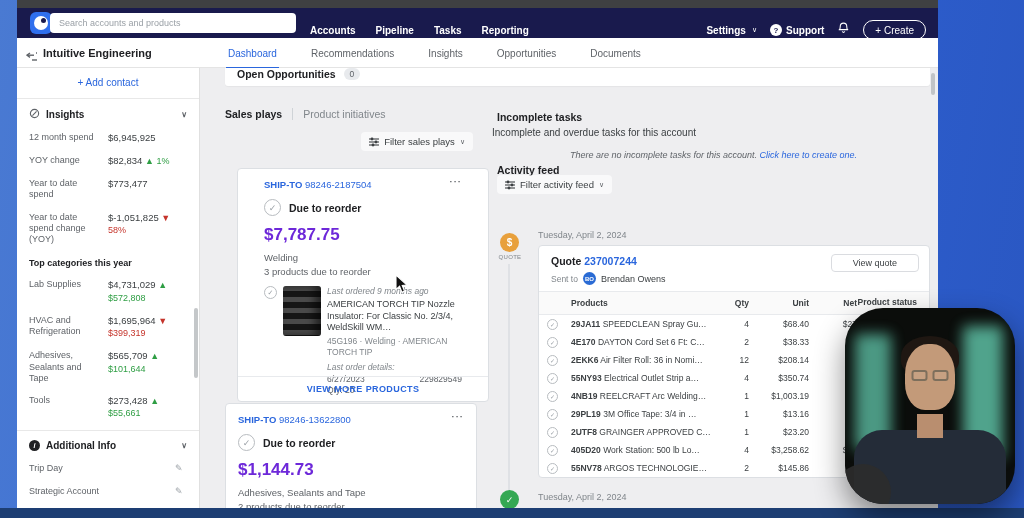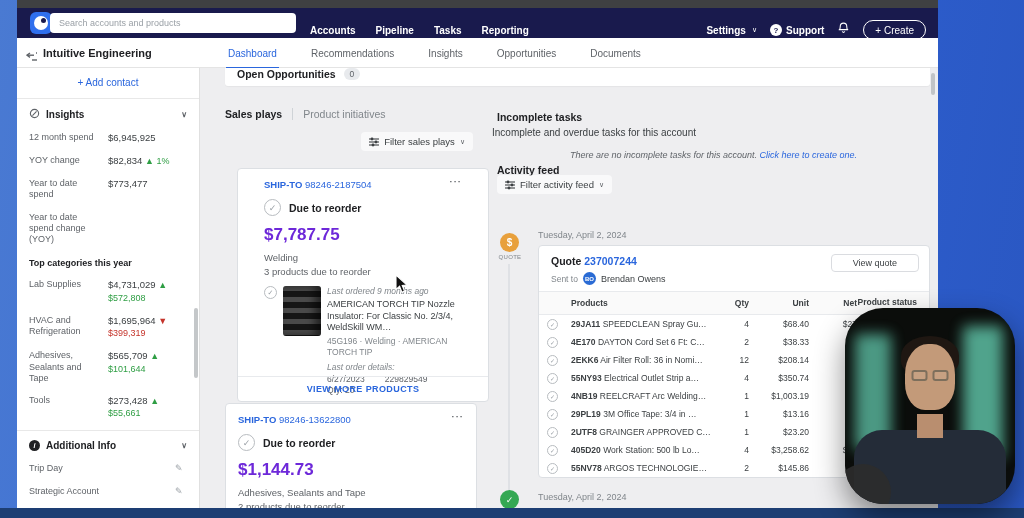--- a/index.html
+++ b/index.html
@@ -83,21 +83,21 @@
   .amount { margin-top:9px; font-size:17px; font-weight:bold; color:#6d28d9; }
   .cat { margin-top:7px; font-size:9.5px; color:#5f6368; }
   .note { margin-top:3px; font-size:9.5px; color:#5f6368; }
   .prodrow { display:flex; gap:6px; margin-top:9px; }
   .prodimg { width:38px; height:50px; flex:none; border-radius:3px; background:repeating-linear-gradient(180deg,#4a4a4a 0 5px,#161616 5px 11px); box-shadow:inset -6px 0 8px rgba(0,0,0,.55); }
   .prodinfo { font-size:8.5px; color:#5f6368; line-height:1.3; min-width:0; }
   .lastordered,.details { font-style:italic; color:#80868b; }
   .prodname { margin-top:2px; color:#3c4043; font-size:9px; }
   .prodmeta { margin-top:2px; color:#80868b; }
   .details { margin-top:4px; }
-  .detailrow { display:flex; gap:20px; margin-top:1px; }
+  .detailrow { display:flex; gap:20px; margin-top:1px;justify-content:space-between; }
   .viewmore { position:absolute; left:0; bottom:0; width:100%; border-top:1px solid #e8eaed; padding:7px 0; text-align:center; font-size:9px; font-weight:bold; letter-spacing:.4px; color:#2a66dd; }
 
   .rc-title { position:absolute; left:297px; top:43px; font-size:10.5px; font-weight:bold; color:#202124; }
   .rc-sub { position:absolute; left:292px; top:59px; font-size:10px; color:#3c4043; }
   .rc-empty { position:absolute; left:297px; top:82px; width:433px; text-align:center; font-style:italic; font-size:9px; color:#5f6368; }
   .rc-empty .lnk { color:#2a66dd; }
   .af-title { position:absolute; left:297px; top:96px; font-size:10.5px; font-weight:bold; color:#202124; }
   .chip { position:absolute; left:297px; top:134px; display:inline-flex; gap:9px; align-items:center; border:1px solid #c4c7cb; border-radius:11px; padding:4px 10px; font-size:8.5px; color:#5f6368; }
   .chip .x { color:#5f6368; font-size:10px; }
 
@@ -221,20 +221,21 @@
       <div class="metric">
         <span>YOY change</span>
         <span class="val"><span>$82,834</span> <span class="chg up">▲ 1%</span></span>
       </div>
       <div class="metric">
         <span>Year to date spend</span>
         <span class="val">$773,477</span>
       </div>
       <div class="metric">
         <span>Year to date spend change (YOY)</span>
+        <span class="val"><span>$-1,051,825</span> <span class="chg down">▼ 58%</span></span>
       </div>
 
       <div class="subhead">Top categories this year</div>
 
       <div class="metric">
         <span>Lab Supplies</span>
         <span class="val"><span>$4,731,029</span> <span class="chg up">▲ $572,808</span></span>
       </div>
       <div class="metric">
         <span>HVAC and Refrigeration</span>

